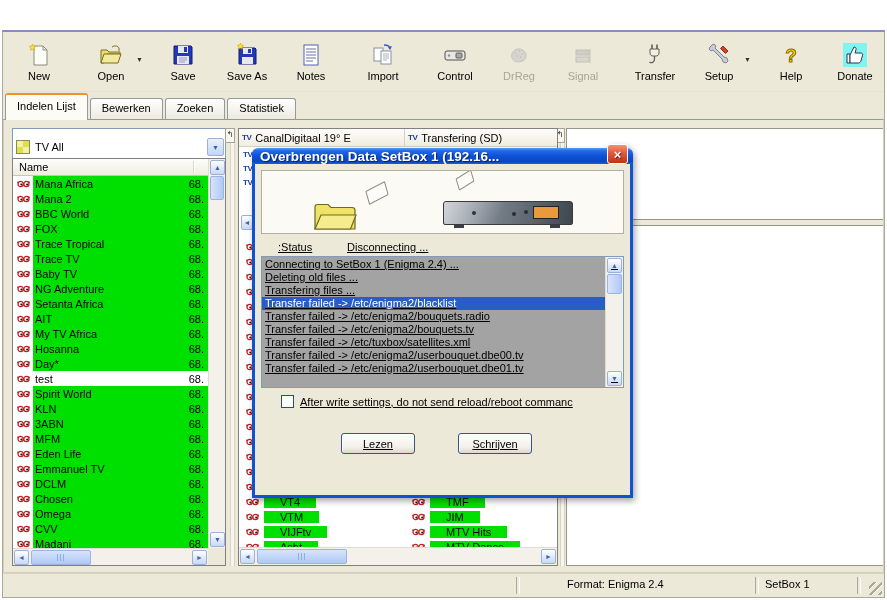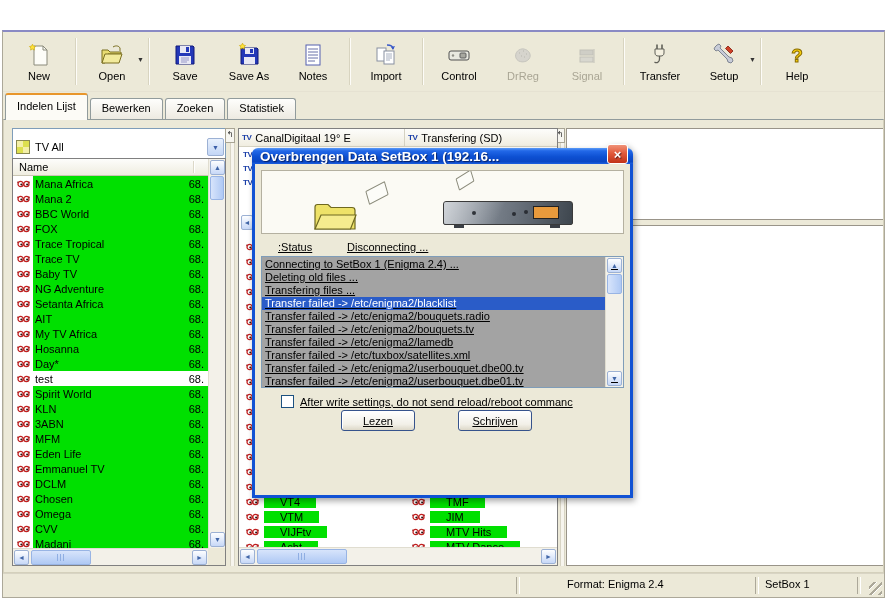--- a/index.html
+++ b/index.html
@@ -111,21 +111,21 @@
   .rfoot{position:absolute;left:192px;top:54px;width:10px;height:3px;background:#3A3E44;box-shadow:96px 0 0 #3A3E44;}
   .statrow{display:flex;margin:7px 0 3px 17px;}
   .statlab{width:69px;}
   .logbox{height:132px;box-sizing:border-box;background:#a3a3a3;border:1px solid #7F9DB9;display:flex;}
   .loglines{flex:1;overflow:hidden;padding-top:1px;}
   .logline{height:13px;line-height:13px;padding-left:3px;white-space:nowrap;}
   .logline.sel{background:#2A5CC8;color:#fff;}
   .logscroll{flex:0 0 17px;background:#F3F1E9;border-left:1px solid #E0DDD0;display:flex;flex-direction:column;}
   .chkrow{display:flex;align-items:center;gap:6px;margin:7px 0 0 20px;}
   .chk{width:13px;height:13px;box-sizing:border-box;background:#fff;border:1px solid #1C5180;}
-  .dbtns{display:flex;margin-top:2px;}
+  .dbtns{display:flex;margin-top:25px;}
   .xpbtn{width:74px;height:21px;box-sizing:border-box;border:1px solid #36538C;border-radius:3px;
          background:linear-gradient(#FFFFFF,#F2F0E8 70%,#DDD8C8);display:grid;place-items:center;font-size:11px;
          box-shadow:inset 1px 1px 0 #fff;}
   .xpbtn.read{margin-left:80px;}
   .xpbtn.write{margin-left:43px;}
 </style>
 </head>
 <body>
 
 <div class="stage">
@@ -251,20 +251,30 @@
           </span>
           <span class="tlab">Setup</span>
           <span class="mini-dd">▼</span>
         </div>
         <div class="tsep"></div>
         <div class="tbtn">
           <span class="ticon">
             <span class="help-q">?</span>
           </span>
           <span class="tlab">Help</span>
+        </div>
+        <div class="tbtn">
+          <span class="ticon">
+            <svg width="26" height="26" viewBox="0 0 26 26">
+              <rect x="1" y="1" width="24" height="24" fill="#80F4F0"></rect>
+              <path d="M5 12h3v9H5z" fill="#FFF" stroke="#283850"></path>
+              <path d="M8 13l4-8c1.6 0 2.4 1.2 2 2.6L13 11h6c1.2 0 2 1 1.6 2.2l-1.8 6c-.3 1-1.2 1.8-2.3 1.8H8z" fill="#FFF" stroke="#283850"></path>
+            </svg>
+          </span>
+          <span class="tlab">Donate</span>
         </div>
       </div>
 
     <div class="tabbar">
         <div class="tab active">Indelen Lijst</div>
         <div class="tab">Bewerken</div>
         <div class="tab">Zoeken</div>
         <div class="tab">Statistiek</div>
       </div>
 
@@ -1091,21 +1101,20 @@
         <span>Disconnecting ...</span>
       </div>
       <div class="logbox">
         <div class="loglines">
             <div class="logline">Connecting to SetBox 1 (Enigma 2.4) ...</div>
             <div class="logline">Deleting old files ...</div>
             <div class="logline">Transfering files ...</div>
             <div class="logline sel">Transfer failed -&gt; /etc/enigma2/blacklist</div>
             <div class="logline">Transfer failed -&gt; /etc/enigma2/bouquets.radio</div>
             <div class="logline">Transfer failed -&gt; /etc/enigma2/bouquets.tv</div>
-            <div class="logline">Transfer failed -&gt; /etc/enigma2/lamedb</div>
             <div class="logline">Transfer failed -&gt; /etc/tuxbox/satellites.xml</div>
             <div class="logline">Transfer failed -&gt; /etc/enigma2/userbouquet.dbe00.tv</div>
             <div class="logline">Transfer failed -&gt; /etc/enigma2/userbouquet.dbe01.tv</div>
           </div>
         <div class="logscroll">
           <span class="sbtn">▲</span>
           <span class="thumb-v" style="height:18px;"></span>
           <span class="sspace"></span>
           <span class="sbtn">▼</span>
         </div>

